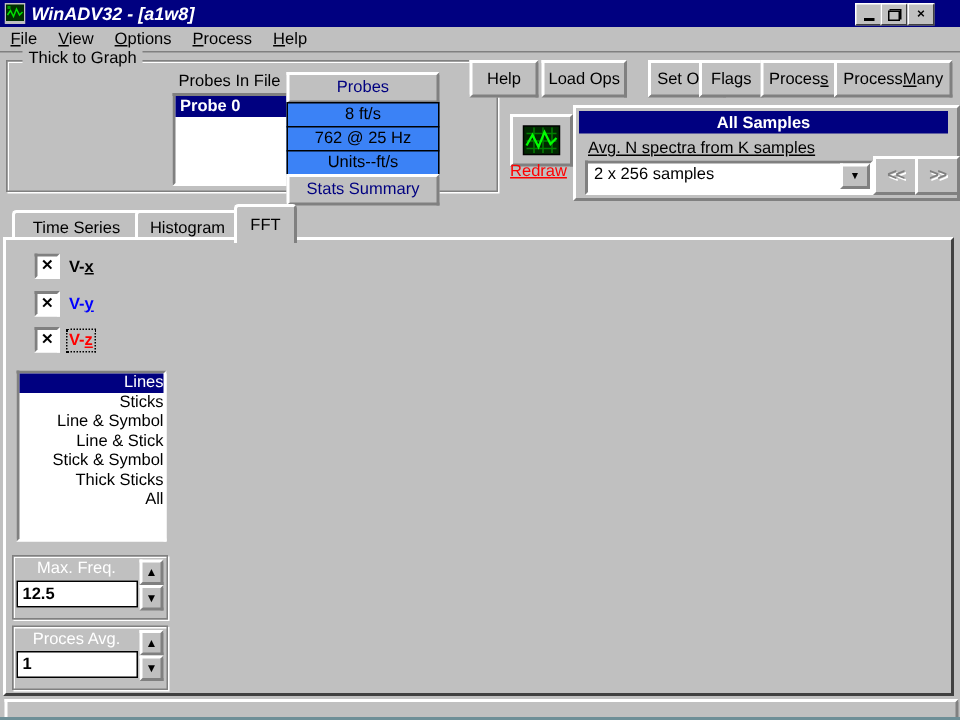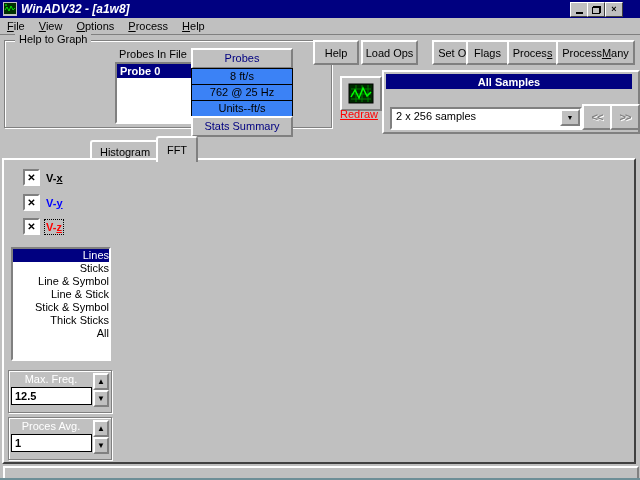--- a/index.html
+++ b/index.html
@@ -126,21 +126,21 @@
 
   <div class="abs menubar">
     <span class="menu-item"><span style="text-decoration: underline;">F</span>ile</span>
     <span class="menu-item"><span style="text-decoration: underline;">V</span>iew</span>
     <span class="menu-item"><span style="text-decoration: underline;">O</span>ptions</span>
     <span class="menu-item"><span style="text-decoration: underline;">P</span>rocess</span>
     <span class="menu-item"><span style="text-decoration: underline;">H</span>elp</span>
   </div>
 
   <div class="abs groupbox etched">
-    <span class="legend">Help to Graph</span>
+    <span class="legend">Thick to Graph</span>
     <div class="probes-label">Probes In File</div>
     <div class="probes-list sunken">
       <div class="probe-item">Probe 0</div>
     </div>
     <div class="infocol">
       <div class="raised btn bluebtn">Probes</div>
       <div class="field">8 ft/s</div>
       <div class="field">762 @ 25 Hz</div>
       <div class="field">Units--ft/s</div>
       <div class="raised btn bluebtn" style="margin-top:-1px">Stats Summary</div>
@@ -159,30 +159,32 @@
       <rect x="0" y="0" width="28" height="22" fill="#c0c0c0"></rect>
       <rect x="2" y="1" width="24" height="19" fill="#002800" stroke="#000"></rect>
       <path d="M4 6 H24 M4 11 H24 M4 16 H24 M9 2 V19 M15 2 V19 M21 2 V19" stroke="#008000" stroke-width="1"></path>
       <path d="M4 14 L8 7 L12 15 L16 5 L20 13 L24 9" stroke="#00ff00" fill="none" stroke-width="1.5"></path>
     </svg>
   </div>
   <div class="abs redraw-label">Redraw</div>
 
   <div class="abs raised samples-panel">
     <div class="samples-header">All Samples</div>
+    <div class="avg-label">Avg. N spectra from K samples</div>
     <div class="combo sunken">
       <span class="combo-text">2 x  256 samples</span>
       <div class="combo-btn raised btn">
           <span>▼</span>
         </div>
     </div>
     <div class="nav-prev raised btn disabled-txt">&lt;&lt;</div>
     <div class="nav-next raised btn disabled-txt">&gt;&gt;</div>
   </div>
 
+  <div class="abs tab tab-inactive" style="left:8px;width:82px">Time Series</div>
   <div class="abs tab tab-inactive" style="left:90px;width:66px">Histogram</div>
   <div class="abs tab tab-active" style="left:156px;width:38px">FFT</div>
 
   <div class="abs tabpage">
 
     <div class="chkrow" style="top:9px">
       <div class="chkbox">
           <span>✕</span>
         </div>
       <span class="chklabel" style="color:#000000">V-<span style="text-decoration: underline;">x</span></span>

